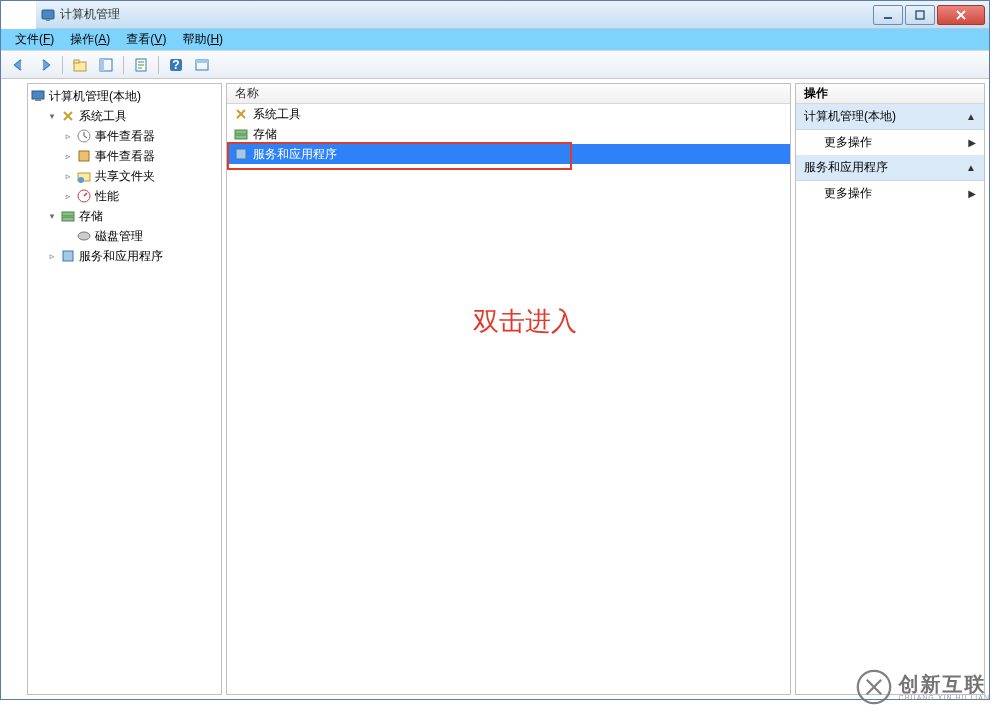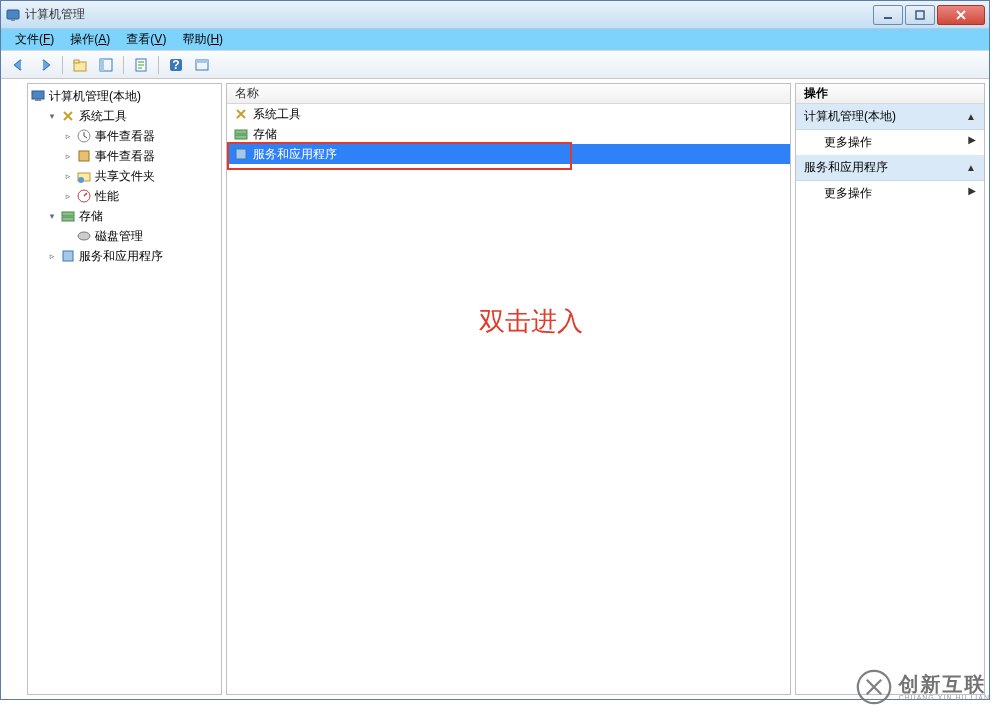--- a/index.html
+++ b/index.html
@@ -1,20 +1,20 @@
 <!DOCTYPE html>
 <html><head>
 <meta charset="utf-8">
 <style>
 * { box-sizing: border-box; margin: 0; padding: 0; font-family: "Microsoft YaHei", "SimSun", sans-serif; font-size: 12px; }
 body { width: 1000px; height: 715px; background: #fff; overflow: hidden; position: relative; }
 
 .window { width: 990px; height: 700px; border: 1px solid #5a7ca8; background: #fff; position: relative; }
 
-.titlebar { height: 28px; background: linear-gradient(to bottom, #eaf3fb 0%, #d7e8f7 50%, #c5dff4 100%); display: flex; align-items: center; padding: 0 4px; border-bottom: 1px solid #b5c9dd; }
+.titlebar { height: 28px; background: linear-gradient(to bottom, #eaf3fb 0%, #d7e8f7 50%, #c5dff4 100%); display: flex; align-items: center; padding: 0 4px; border-bottom: 1px solid #b5c9dd; margin-left: 35px; }
 .titlebar-icon { width: 16px; height: 16px; margin-right: 4px; display: inline-flex; align-items: center; justify-content: center; }
 .titlebar-text { flex: 1; color: #333; font-size: 12px; }
 .titlebar-buttons { display: flex; gap: 0; }
 .tb-btn { width: 30px; height: 20px; border: 1px solid #6b8ba8; background: linear-gradient(to bottom, #e8f1fa, #c9ddf0); display: flex; align-items: center; justify-content: center; color: #3a5c7d; border-radius: 2px; margin-left: 2px; }
 .tb-btn.close { width: 48px; background: linear-gradient(to bottom, #e9867f, #d04a3b); border-color: #a83528; color: #fff; border-top-right-radius: 3px; }
 
 .menubar { height: 22px; background: #7dd3fc; display: flex; align-items: center; padding: 0 6px; border-bottom: 1px solid #d6d6d6; }
 .menu-item { padding: 2px 8px; cursor: default; }
 .menu-key { text-decoration: underline; }
 
@@ -34,26 +34,26 @@
 
 .mid-pane { flex: 1; border: 1px solid #c0c0c0; margin: 4px 2px; background: #fff; display: flex; flex-direction: column; position: relative; }
 .mid-header { height: 20px; border-bottom: 1px solid #d6d6d6; display: flex; align-items: center; background: linear-gradient(to bottom, #fdfdfd, #f0f0f0); }
 .col-head { padding: 7px 8px; font-size: 12px; color: #333; }
 .mid-list { flex: 1; position: relative; }
 .list-row { display: flex; align-items: center; height: 20px; padding-left: 6px; }
 .list-row.selected { background: #2f81f7; color: #fff; }
 .list-icon { width: 16px; height: 16px; margin-right: 4px; display: inline-flex; align-items: center; justify-content: center; }
 
 .highlight-box { position: absolute; border: 2px solid #e03a2a; left: 0px; top: 38px; width: 345px; height: 28px; pointer-events: none; }
-.annotation { position: absolute; left: 252px; top: 220px; color: #e03a2a; font-family: "SimSun", serif; font-size: 26px; }
+.annotation { position: absolute; left: 246px; top: 220px; color: #e03a2a; font-family: "SimSun", serif; font-size: 26px; }
 
 .right-pane { width: 190px; border: 1px solid #c0c0c0; margin: 4px 4px 4px 2px; background: #fff; display: flex; flex-direction: column; }
 .right-header { height: 20px; border-bottom: 1px solid #d6d6d6; display: flex; align-items: center; background: linear-gradient(to bottom, #fdfdfd, #f0f0f0); padding: 0 8px; font-weight: bold; }
 .action-section-head { background: #d9e9f7; padding: 4px 8px; display: flex; align-items: center; justify-content: space-between; border-bottom: 1px solid #c8d8e8; }
-.action-item { padding: 4px 8px 4px 28px; display: flex; justify-content: space-between; }
+.action-item { padding: 4px 8px 4px 28px; display: flex; align-items: center; justify-content: space-between; }
 .chev { font-size: 10px; color: #333; }
 
 .watermark { position: absolute; right: 10px; bottom: 10px; opacity: 0.85; display: flex; align-items: center; gap: 6px; }
 .watermark-logo { width: 36px; height: 36px; }
 .watermark-text { display: flex; flex-direction: column; line-height: 1; }
 .watermark-cn { font-size: 20px; font-weight: bold; color: #5b5b5b; letter-spacing: 2px; }
 .watermark-en { font-size: 7px; color: #8a8a8a; letter-spacing: 1px; }
 
 svg { display: block; }
 </style>

